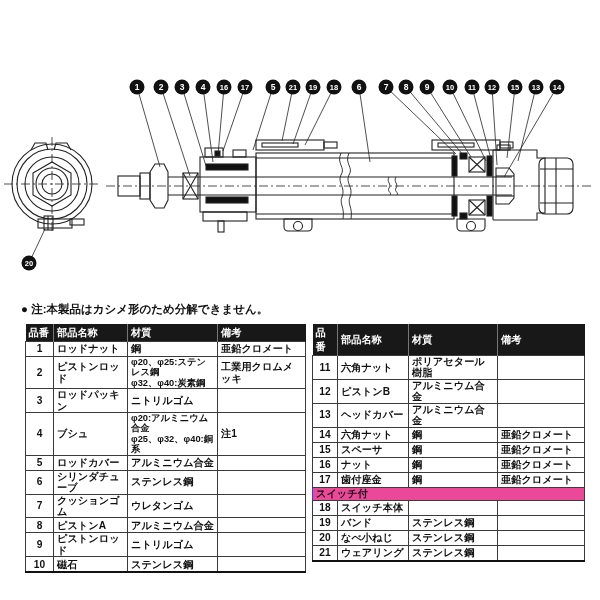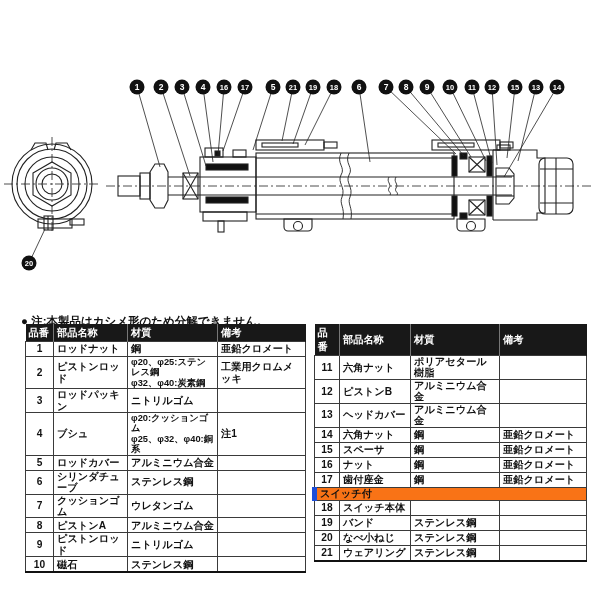--- a/index.html
+++ b/index.html
@@ -7,21 +7,21 @@
     width:600px;height:600px;
     background:#ffffff;
     font-family:"Liberation Sans","DejaVu Sans",sans-serif;
     position:relative;overflow:hidden;color:#111;
   }
   .stage{position:absolute;inset:0;}
   svg.diagram{position:absolute;left:0;top:60px;}
 
   .note-top{
     position:absolute;left:21px;top:302px;
-    font-size:11.5px;font-weight:bold;letter-spacing:0px;white-space:nowrap;margin-top:12px;
+    font-size:11.5px;font-weight:bold;letter-spacing:0px;white-space:nowrap;
   }
   .tables{
     position:absolute;left:25px;top:324px;
     display:flex;align-items:flex-start;
   }
   table{
     border-collapse:collapse;table-layout:fixed;
     font-size:10.2px;color:#111;
     border-bottom:2px solid #111;
   }
@@ -34,22 +34,22 @@
   th:last-child{border-right:1px solid #181818;}
   td{
     border:1px solid #3a3a3a;
     padding:0 3px;height:14px;line-height:1.12;
     font-weight:bold;white-space:pre-line;overflow:hidden;
   }
   td.no{text-align:center;padding:0;}
   tr.dbl td{height:29px;}
   tr.dbl td.mat{font-size:9.3px;}
   tr.section td{
-    background:#f97316;font-weight:bold;height:12px;
-    border-left:5px solid #1d4ed8;border-right:1px solid #3a3a3a;
+    background:#ec4899;font-weight:bold;height:12px;
+    border-left:1px solid #1d4ed8;border-right:1px solid #3a3a3a;
   }
   .note-bottom{
     position:absolute;left:20px;top:520px;
     font-size:10.8px;font-weight:bold;white-space:nowrap;
   }
   .callout-num{
     font-family:"Liberation Sans","DejaVu Sans",sans-serif;
     font-weight:bold;fill:#fff;
   }
 </style>
@@ -254,21 +254,21 @@
           </tr>
           <tr>
             <td class="no">3</td>
             <td>ロッドパッキン</td>
             <td class="mat">ニトリルゴム</td>
             <td></td>
           </tr>
           <tr class="dbl">
             <td class="no">4</td>
             <td>ブシュ</td>
-            <td class="mat">φ20:クッションゴム
+            <td class="mat">φ20:アルミニウム合金
 φ25、φ32、φ40:銅系</td>
             <td>注1</td>
           </tr>
           <tr>
             <td class="no">5</td>
             <td>ロッドカバー</td>
             <td class="mat">アルミニウム合金</td>
             <td></td>
           </tr>
           <tr>

